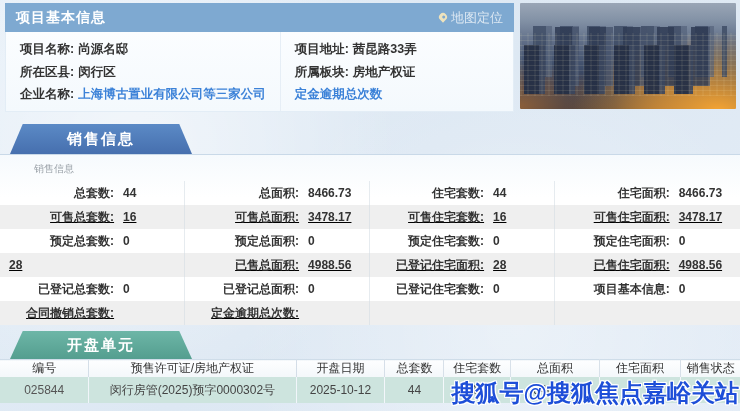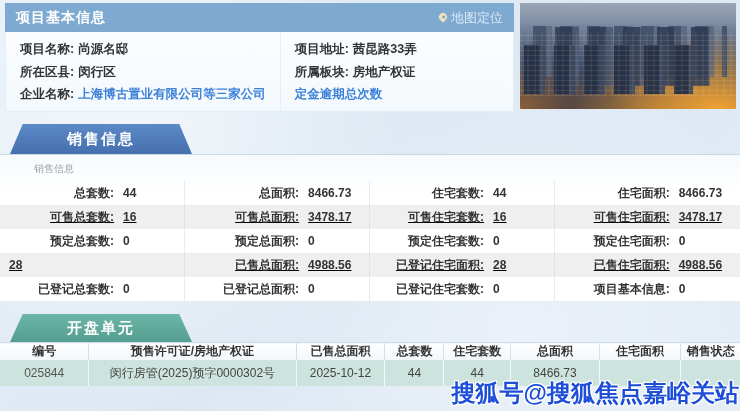--- a/index.html
+++ b/index.html
@@ -56,34 +56,34 @@
     background:
       repeating-linear-gradient(0deg, rgba(255,245,200,.10) 0 1px, transparent 1px 5px),
       repeating-linear-gradient(90deg, rgba(255,245,200,.06) 0 2px, transparent 2px 7px); }
   
   .tab {
     width:182px; height:30px; margin-left:10px; color:#fff; font-size:15px; font-weight:bold;
     letter-spacing:2px; display:flex; align-items:center; justify-content:center;
     clip-path:polygon(7% 0, 93% 0, 100% 100%, 0 100%);
   }
   .tab.blue { background:linear-gradient(180deg,#5b8ac6,#466fae); margin-top:12px; }
-  .tab.teal { background:linear-gradient(180deg,#6db6a7,#549e8f); margin-top:13px; height:28px; }
+  .tab.teal { background:linear-gradient(180deg,#6db6a7,#549e8f); margin-top:6px; height:28px; }
   
   .sales-panel { border-top:1px solid #c9d9e8; background:linear-gradient(180deg,#f6fafd,#ffffff 25%); }
   .sub-label { font-size:10px; color:#9aa1a8; padding:7px 0 5px 34px; }
   .sales-row { display:flex; height:24px; align-items:center; }
   .sales-row.even { background:#efefef;text-decoration:underline; }
   .sales-cell { width:25%; height:100%; display:flex; align-items:center; border-right:1px solid rgba(210,218,226,.55); font-size:12px; color:#333; }
   .sales-cell:last-child { border-right:none; }
   .sales-cell .cl { width:62%; text-align:right; font-weight:600; white-space:nowrap; }
   .sales-cell .cv { margin-left:9px; font-weight:600; }
   
   .open-table { width:100%; border-collapse:collapse; table-layout:fixed; }
   .open-table thead tr { background:linear-gradient(180deg,#fdfeff,#f3f7fa); border-top:1px solid #cfdde9; }
-  .open-table th { font-size:12px; font-weight:700; color:#333; height:15px; border-right:1px solid rgba(200,210,220,.5); white-space:nowrap; overflow:hidden; }
+  .open-table th { font-size:12px; font-weight:400; color:#333; height:15px; border-right:1px solid rgba(200,210,220,.5); white-space:nowrap; overflow:hidden; }
   .open-table th:last-child, .open-table td:last-child { border-right:none; }
   .open-table td { background:#cde4de; font-size:12px; color:#444; height:26px; text-align:center; border-right:1px solid rgba(255,255,255,.55); white-space:nowrap; overflow:hidden; }
   .open-table td.num { color:#555; }
   
   .watermark {
     position:absolute; right:1px; bottom:2px; font-size:24px; font-weight:bold; color:#1d4ed8;
     letter-spacing:0; white-space:nowrap;
     text-shadow:-1px -1px 0 #fff, 1px -1px 0 #fff, -1px 1px 0 #fff, 1px 1px 0 #fff, 0 1px 0 #fff, 0 -1px 0 #fff, 1px 0 0 #fff, -1px 0 0 #fff;
   }
 </style>
@@ -206,20 +206,38 @@
           <span class="cl">已登记总面积:</span>
           <span class="cv">0</span>
         </div>
         <div class="sales-cell">
           <span class="cl">已登记住宅套数:</span>
           <span class="cv">0</span>
         </div>
         <div class="sales-cell">
           <span class="cl">项目基本信息:</span>
           <span class="cv">0</span>
+        </div>
+      </div>
+      <div class="sales-row even">
+        <div class="sales-cell">
+          <span class="cl">合同撤销总套数:</span>
+          <span class="cv"></span>
+        </div>
+        <div class="sales-cell">
+          <span class="cl">定金逾期总次数:</span>
+          <span class="cv"></span>
+        </div>
+        <div class="sales-cell">
+          <span class="cl"></span>
+          <span class="cv"></span>
+        </div>
+        <div class="sales-cell">
+          <span class="cl"></span>
+          <span class="cv"></span>
         </div>
       </div>
     </div>
 </div>
 
 <div class="tab teal">
   <span>开盘单元</span>
 </div>
 <table class="open-table">
   <colgroup id="open-colgroup">
@@ -229,21 +247,21 @@
       <col style="width: 8%;">
       <col style="width: 9%;">
       <col style="width: 12%;">
       <col style="width: 11%;">
       <col style="width: 8%;">
     </colgroup>
   <thead>
       <tr id="open-head-row">
         <th>编号</th>
         <th>预售许可证/房地产权证</th>
-        <th>已售总面积</th>
+        <th>开盘日期</th>
         <th>总套数</th>
         <th>住宅套数</th>
         <th>总面积</th>
         <th>住宅面积</th>
         <th>销售状态</th>
       </tr>
     </thead>
   <tbody id="open-body">
       <tr>
         <td class="num">025844</td>

